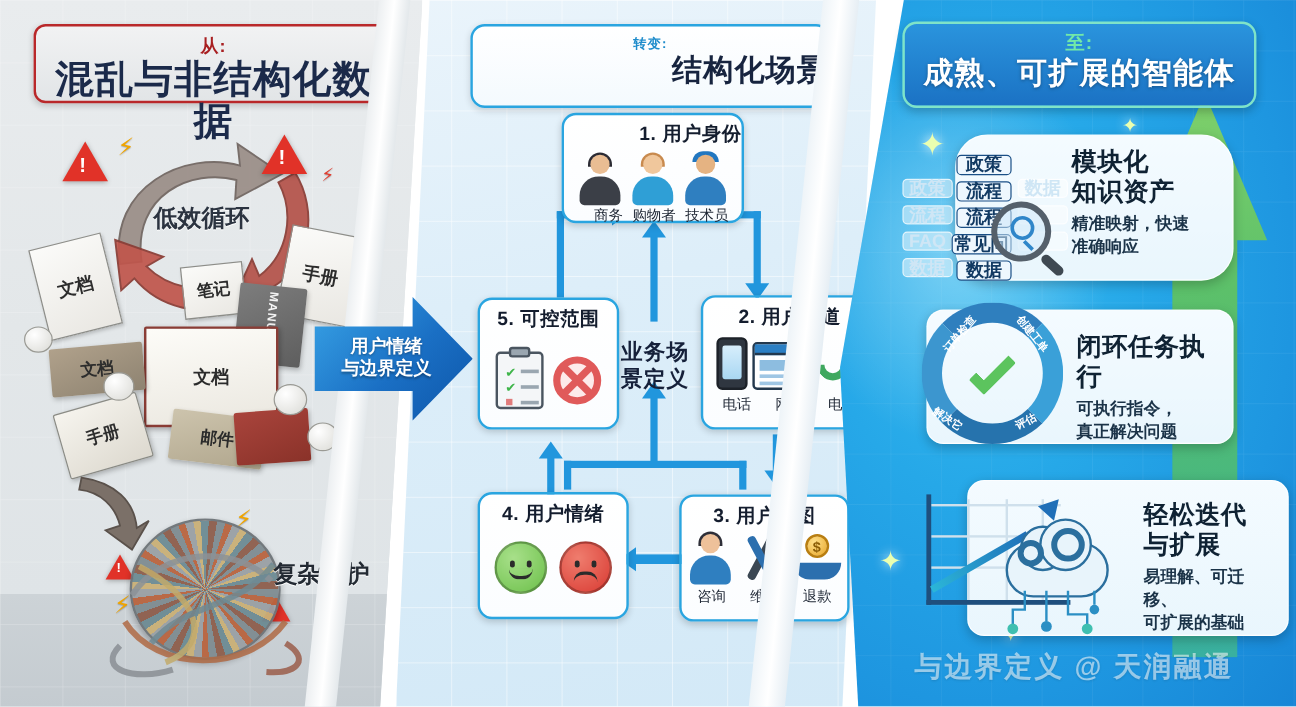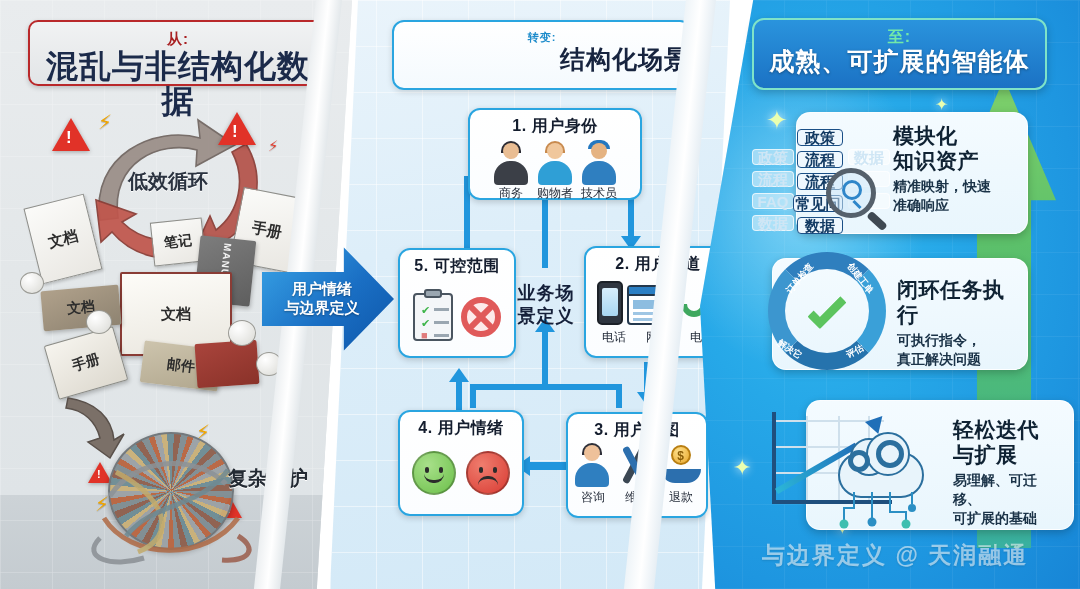--- a/index.html
+++ b/index.html
@@ -402,21 +402,21 @@
   <div class="fa-head fh-lf" style="left:516px;top:456px;"></div>
 
   <div class="fa" style="left:456px;top:380px;width:6px;height:34px;"></div>
   <div class="fa-head fh-up" style="left:449px;top:368px;"></div>
 
   <div id="center-label">
     <div>业务场</div>
     <div>景定义</div>
   </div>
 
-  <div class="node" style="left:468px;top:108px;width:174px;height:92px;">
+  <div class="node" style="left:468px;top:94px;width:152px;height:92px;text-align:right;">
     <div class="ttl">1. 用户身份</div>
     <div class="icons">
       <div class="person">
         <div class="hair" style="background:#2b2b33;"></div>
         <div class="head" style="background:#e9bd93;"></div>
         <div class="body" style="background:#3b3f47;"></div>
       </div>
       <div class="person">
         <div class="hair" style="background:#c88a4e;"></div>
         <div class="head" style="background:#f0c79c;"></div>
@@ -528,21 +528,21 @@
     <div class="l2">成熟、可扩展的智能体</div>
   </div>
 
   <div class="spark" style="left:766px;top:105px;">✦</div>
   <div class="spark" style="left:935px;top:95px;font-size:16px;">✦</div>
   <div class="spark" style="left:938px;top:290px;font-size:18px;">✦</div>
   <div class="spark" style="left:733px;top:455px;font-size:22px;">✦</div>
   <div class="spark" style="left:862px;top:500px;font-size:26px;">✦</div>
   <div class="spark" style="left:836px;top:520px;font-size:15px;">✦</div>
 
-  <div class="rcard" style="left:796px;top:112px;width:232px;height:122px;padding:10px 12px 0 96px;">
+  <div class="rcard" style="left:796px;top:112px;width:232px;height:122px;padding:10px 12px 0 96px;border-radius:27px;">
     <div class="rt">
       <div>模块化</div>
       <div>知识资产</div>
     </div>
     <div class="rs">
       <div>精准映射，快速</div>
       <div>准确响应</div>
     </div>
   </div>
 

